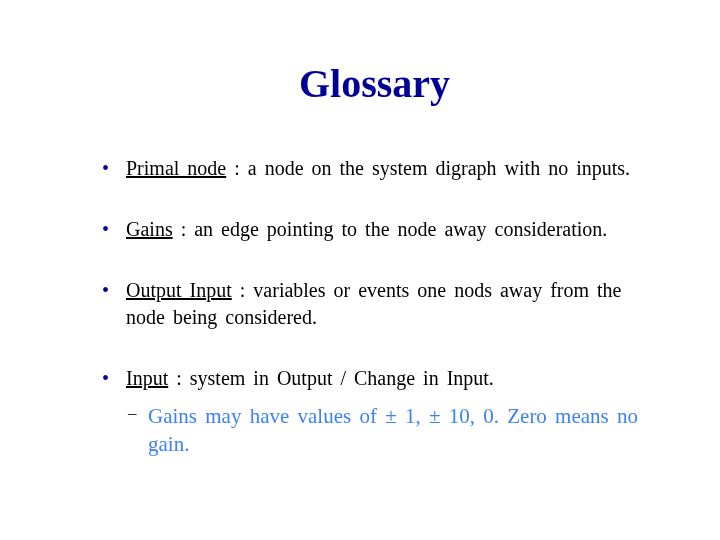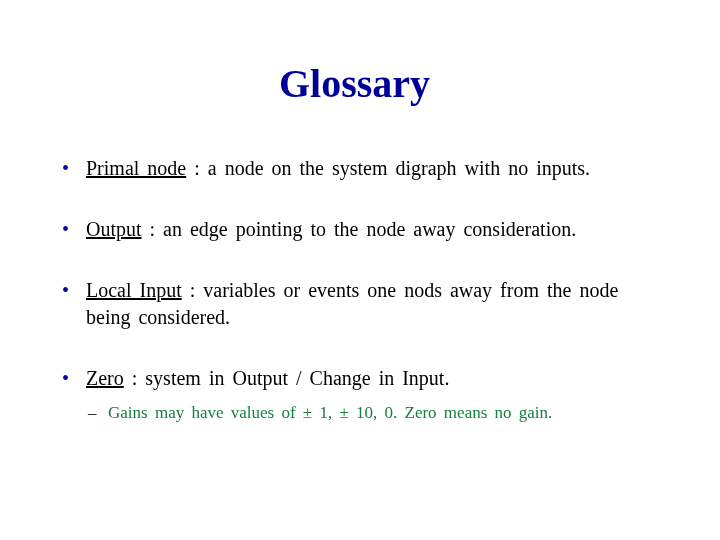--- a/index.html
+++ b/index.html
@@ -1,41 +1,41 @@
 <!DOCTYPE html>
 <html><head>
 <meta charset="utf-8">
 <style>
   * { margin: 0; padding: 0; box-sizing: border-box; }
   html, body { width: 720px; height: 540px; background: #fff; font-family: "Times New Roman", Times, serif; }
-  .slide { width: 713px; height: 540px; position: relative; padding: 60px 60px 40px 56px; }
+  .slide { width: 713px; height: 540px; position: relative; padding: 60px 60px 40px 96px; }
   .title { text-align: center; font-size: 40px; font-weight: bold; color: #000099; margin-bottom: 38px; }
   ul.main { list-style: none; margin-top: 48px; }
   ul.main > li { position: relative; padding-left: 30px; margin-bottom: 34px; font-size: 20px; line-height: 1.35; color: #000; word-spacing: 3px; }
   ul.main > li::before { content: "•"; position: absolute; left: 6px; top: 0; color: #000099; font-size: 20px; }
   .term { text-decoration: underline; }
   ul.sub { list-style: none; margin-top: 10px; }
-  ul.sub > li { position: relative; padding-left: 22px; font-size: 17px; line-height: 1.35; color: #15803d; word-spacing: 3px; font-family: Liberation Serif, serif; }
+  ul.sub > li { position: relative; padding-left: 22px; font-size: 21px; line-height: 1.35; color: #3b82f6; word-spacing: 3px; font-family: Liberation Serif, serif; }
   ul.sub > li::before { content: "–"; position: absolute; left: 2px; top: 0; color: #000; font-size: 17px; }
 </style>
 </head>
 <body>
 
 <div class="slide">
   <h1 class="title">Glossary</h1>
   <ul class="main">
     <li>
       <span class="term">Primal  node</span><span> : a  node  on  the  system  digraph  with  no inputs.</span>
     </li>
     <li>
-      <span class="term">Output</span><span> : an  edge  pointing  to  the  node  away consideration.</span>
+      <span class="term">Gains</span><span> : an  edge  pointing  to  the  node  away consideration.</span>
     </li>
     <li>
-      <span class="term">Local  Input</span><span> : variables  or  events  one  nods  away  from the  node  being  considered.</span>
+      <span class="term">Output  Input</span><span> : variables  or  events  one  nods  away  from the  node  being  considered.</span>
     </li>
     <li>
-      <span class="term">Zero</span><span> : system  in  Output / Change  in  Input.</span>
+      <span class="term">Input</span><span> : system  in  Output / Change  in  Input.</span>
       <ul class="sub">
         <li><span>Gains  may  have  values  of  ± 1, ± 10, 0.  Zero  means  no  gain.</span></li>
       </ul>
     </li>
   </ul>
 </div>
 
 </body></html>

